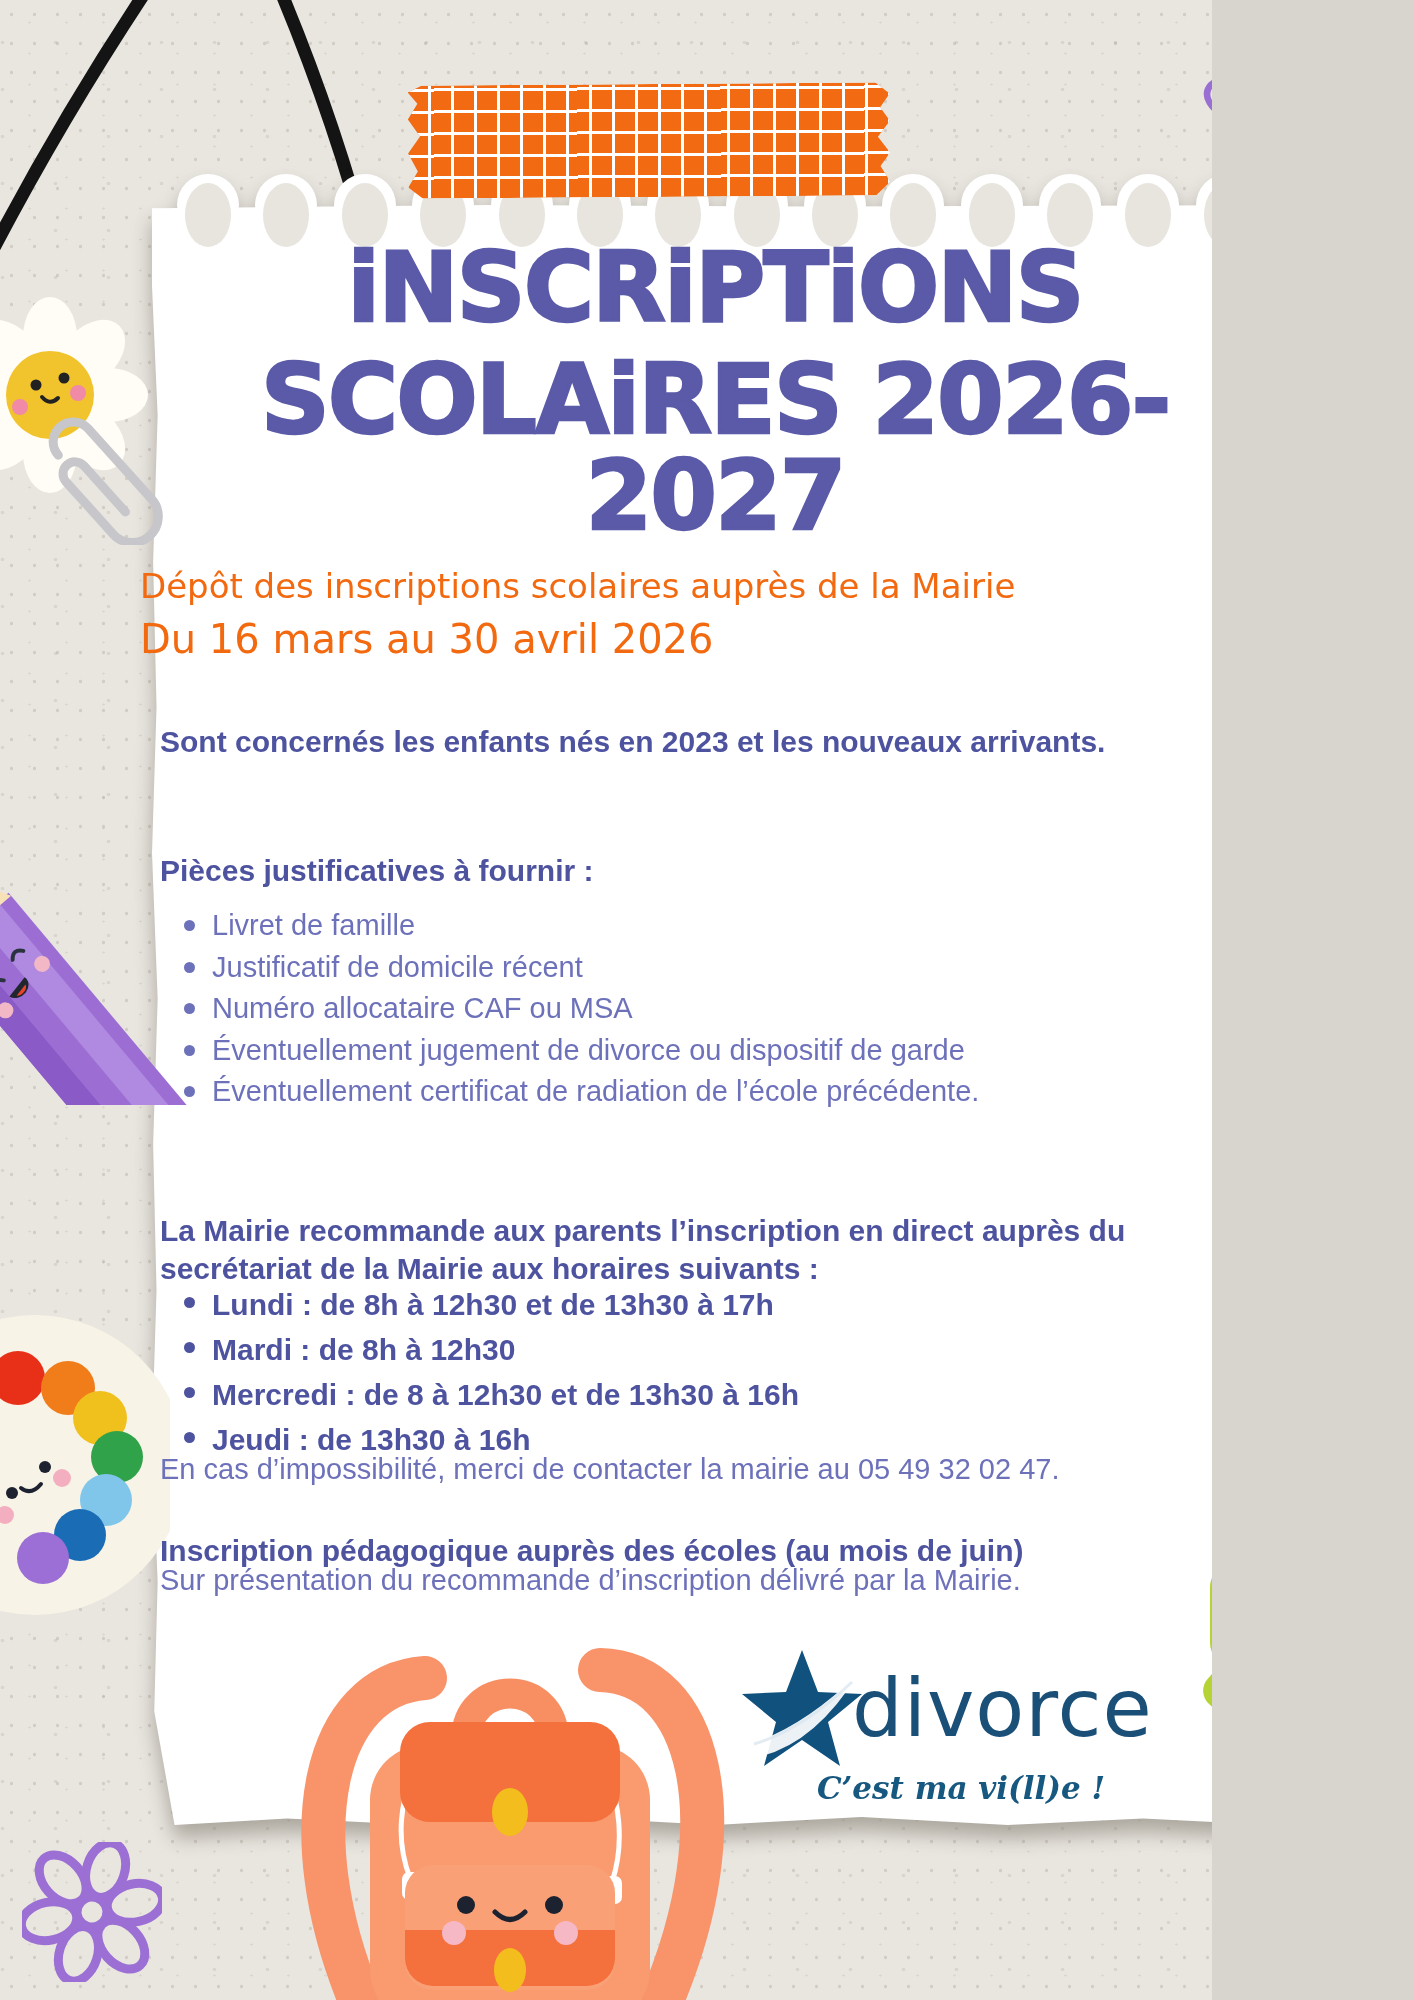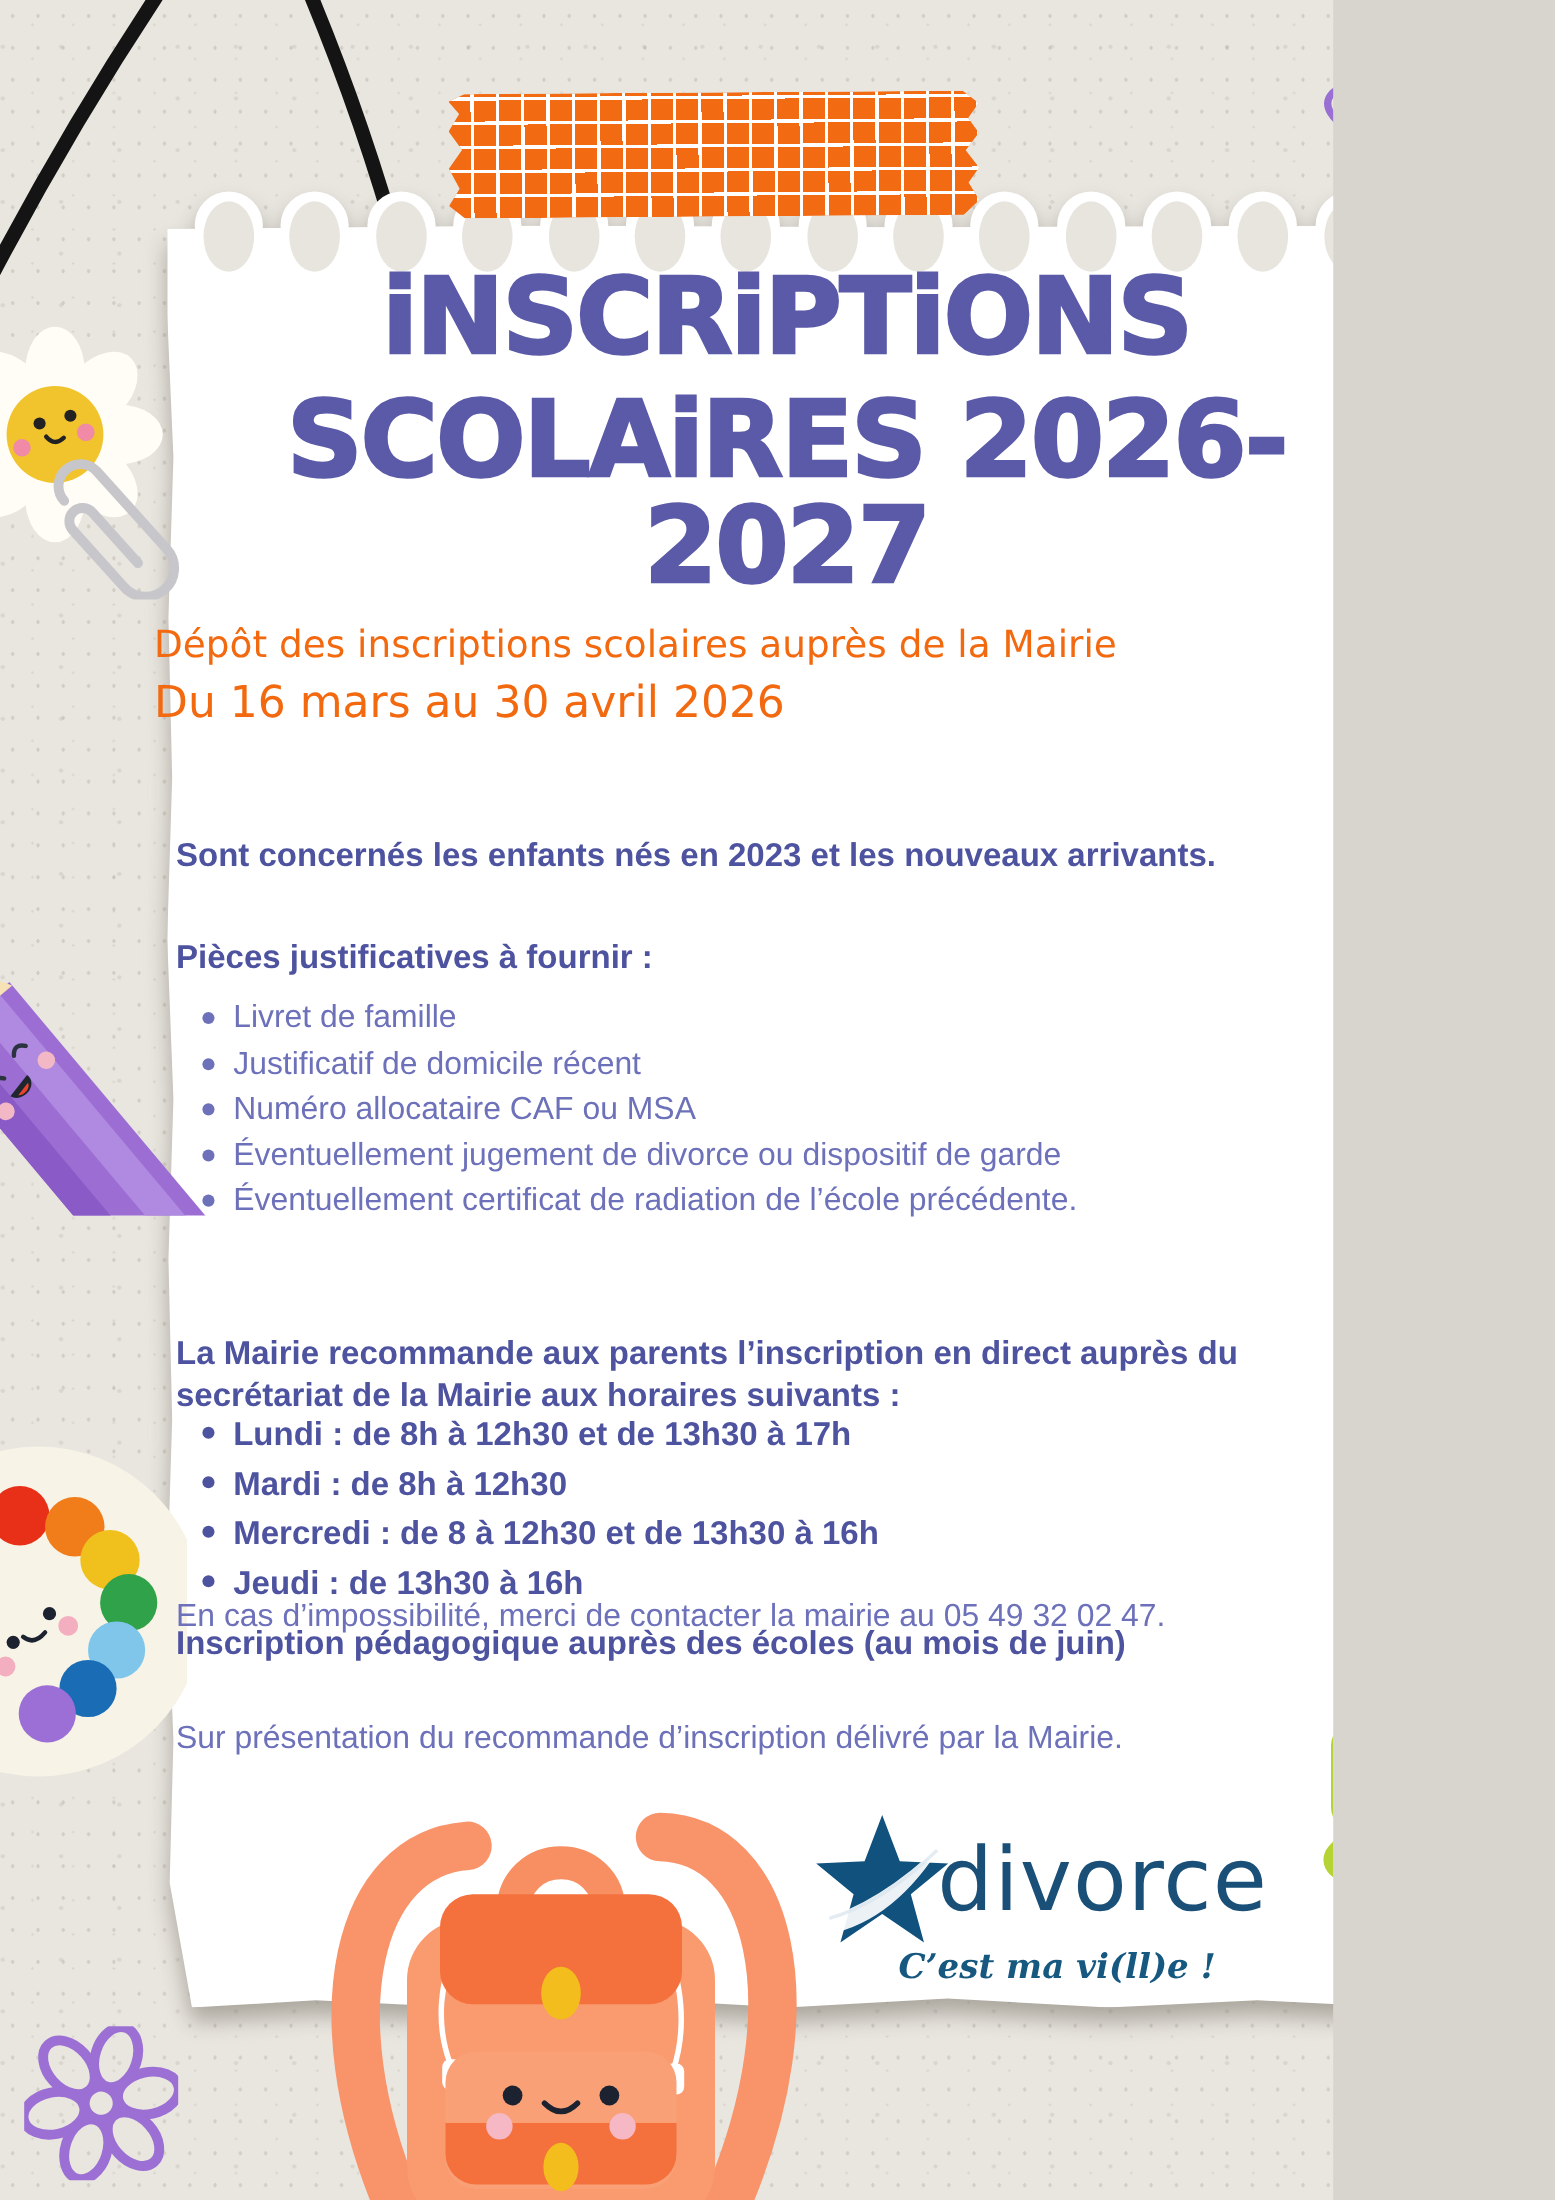--- a/index.html
+++ b/index.html
@@ -36,31 +36,31 @@
   .title{left:152px;width:1126px;text-align:center;z-index:7;
     font-family:"DejaVu Sans",sans-serif;font-weight:800;font-size:96px;line-height:1;
     color:#5a5aa8;-webkit-text-stroke:2.5px #5a5aa8;letter-spacing:-2px;}
   .t1{top:240px;} .t2{top:352px;}
   .banner{left:140px;width:1126px;text-align:left;z-index:7;color:#f2690f;
     font-family:"DejaVu Sans",sans-serif;font-weight:400;}
   .b1{top:566px;font-size:34px;} .b2{top:616px;font-size:40px;}
   .copy{left:160px;width:985px;z-index:7;font-family:"Liberation Sans",sans-serif;}
   .bold{font-weight:700;color:#4e53a0;font-size:30px;line-height:38px;}
   .reg{font-weight:400;color:#6d71ba;font-size:29px;line-height:38px;}
-  .intro{top:723px;margin-top:36px;}
+  .intro{top:723px;}
   .docs-h{top:852px;}
   ul.blist{list-style:none;margin:0;padding:0;}
   ul.blist li{position:relative;padding-left:44px;}
   ul.blist li::before{content:"";position:absolute;left:16px;top:15px;width:11px;height:11px;border-radius:50%;background:currentColor;}
   .docs-ul{top:905px;left:168px;font-size:29px;line-height:41.5px;color:#6d71ba;}
   .docs-ul li{color:#6d71ba;}
   .reco{top:1212px;}
   .hours-ul{top:1282px;left:168px;font-size:30px;line-height:45px;color:#4e53a0;font-weight:700;}
   .fallback{top:1450px;}
-  .peda-b{top:1476px;}
+  .peda-b{top:1532px;}
   .peda-r{top:1561px;}
   
   .logo{left:740px;top:1648px;width:420px;height:180px;z-index:7;}
   .logo-word{position:absolute;left:112px;top:14px;font-family:"DejaVu Sans",sans-serif;
     font-weight:500;font-size:80px;color:#1a4f78;letter-spacing:1px;}
   .logo-tag{position:absolute;left:76px;top:122px;width:290px;text-align:center;
     font-family:"DejaVu Serif",serif;font-style:italic;font-weight:700;font-size:31px;color:#16587f;}
   .z1{z-index:1;} .z3{z-index:3;}
 </style>
 </head>

